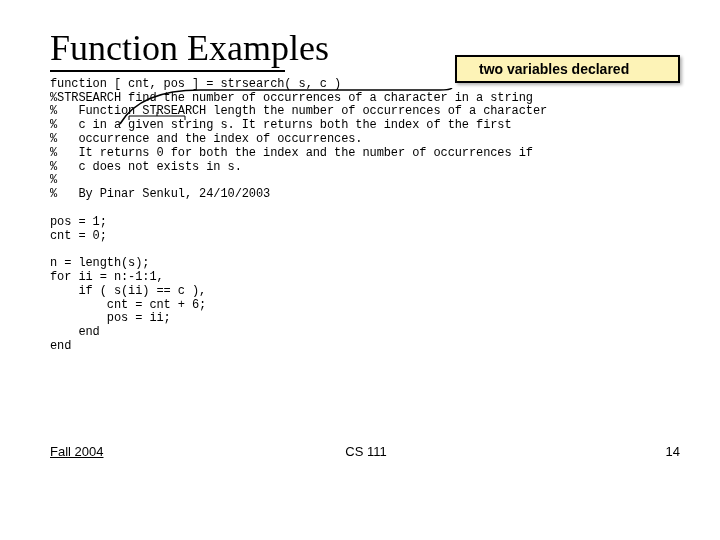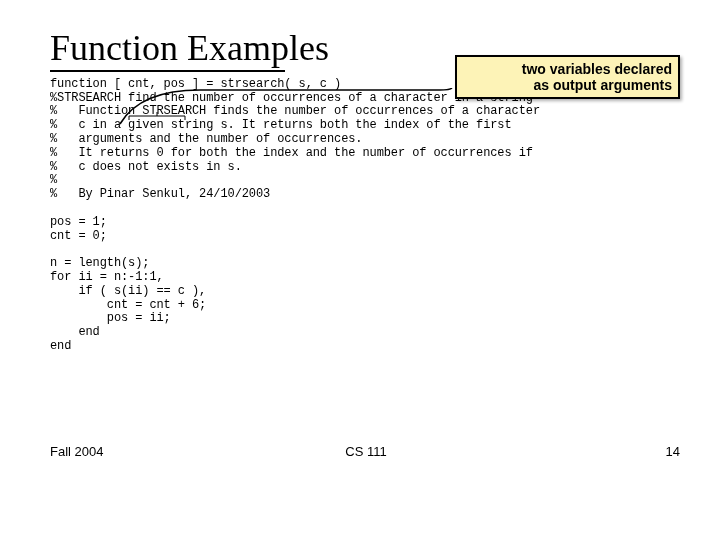--- a/index.html
+++ b/index.html
@@ -33,26 +33,26 @@
     width: 235px;
   }
   .callout-box {
     position: absolute;
     top: 55px;
     right: 40px;
     width: 225px;
     border: 2px solid #000;
     background: #fdf3b7;
     box-shadow: 2px 2px 3px rgba(0,0,0,0.3);
-    padding: 4px 6px;
+    padding: 4px 22px;
     box-sizing: border-box;
     font-family: Tahoma, Arial, sans-serif;
     font-size: 14px;
     font-weight: bold;
-    text-align: right;
+    text-align: left;
     line-height: 1.15;
   }
   .connector {
     position: absolute;
     pointer-events: none;
   }
   pre.code {
     font-family: "Courier New", Courier, monospace;
     font-size: 12px;
     line-height: 1.15;
@@ -61,50 +61,49 @@
     letter-spacing: -0.1px;
   }
   .footer {
     position: absolute;
     bottom: 24px;
     left: 0;
     width: 100%;
     font-size: 13px;
     color: #000;
   }
-  .footer .left { position: absolute; left: 50px; }
+  .footer .left { position: absolute; left: 50px; text-decoration: underline; }
   .footer .center { position: absolute; left: 0; right: 0; text-align: center; padding-left: 12px; }
   .footer .right { position: absolute; right: 40px; margin-left: 8px; }
 </style>
 </head>
 <body>
 
 <div class="slide">
   <div class="title">Function Examples</div>
   <hr class="rule">
 
   <div class="callout-box">
     <div>two variables declared</div>
-    <div>as output arguments</div>
   </div>
 
   <svg class="connector" style="left:120px; top:88px; width:335px; height:40px;" viewBox="0 0 335 40">
     <path d="M 0 36 Q 20 2 80 2 L 320 2 Q 330 2 332 0" fill="none" stroke="#000" stroke-width="1.5"></path>
   </svg>
 
   <svg class="connector" style="left:127px; top:112px; width:60px; height:10px;" viewBox="0 0 60 10">
     <path d="M 2 8 L 2 4 L 58 4 L 58 8" fill="none" stroke="#000" stroke-width="1"></path>
     <path d="M 30 4 L 30 0" fill="none" stroke="#000" stroke-width="1"></path>
   </svg>
 
 <pre class="code"><span>function [ cnt, pos ] = strsearch( s, c )</span>
 <span>%STRSEARCH find the number of occurrences of a character in a string</span>
-<span>%   Function STRSEARCH finds the number of occurrences of a character</span>
+<span>%   Function STRSEARCH length the number of occurrences of a character</span>
 <span>%   c in a given string s. It returns both the index of the first</span>
-<span>%   arguments and the number of occurrences.</span>
+<span>%   occurrence and the index of occurrences.</span>
 <span>%   It returns 0 for both the index and the number of occurrences if</span>
 <span>%   c does not exists in s.</span>
 <span>%</span>
 <span>%   By Pinar Senkul, 24/10/2003</span>
 <span></span>
 <span>pos = 1;</span>
 <span>cnt = 0;</span>
 <span></span>
 <span>n = length(s);</span>
 <span>for ii = n:-1:1,</span>

